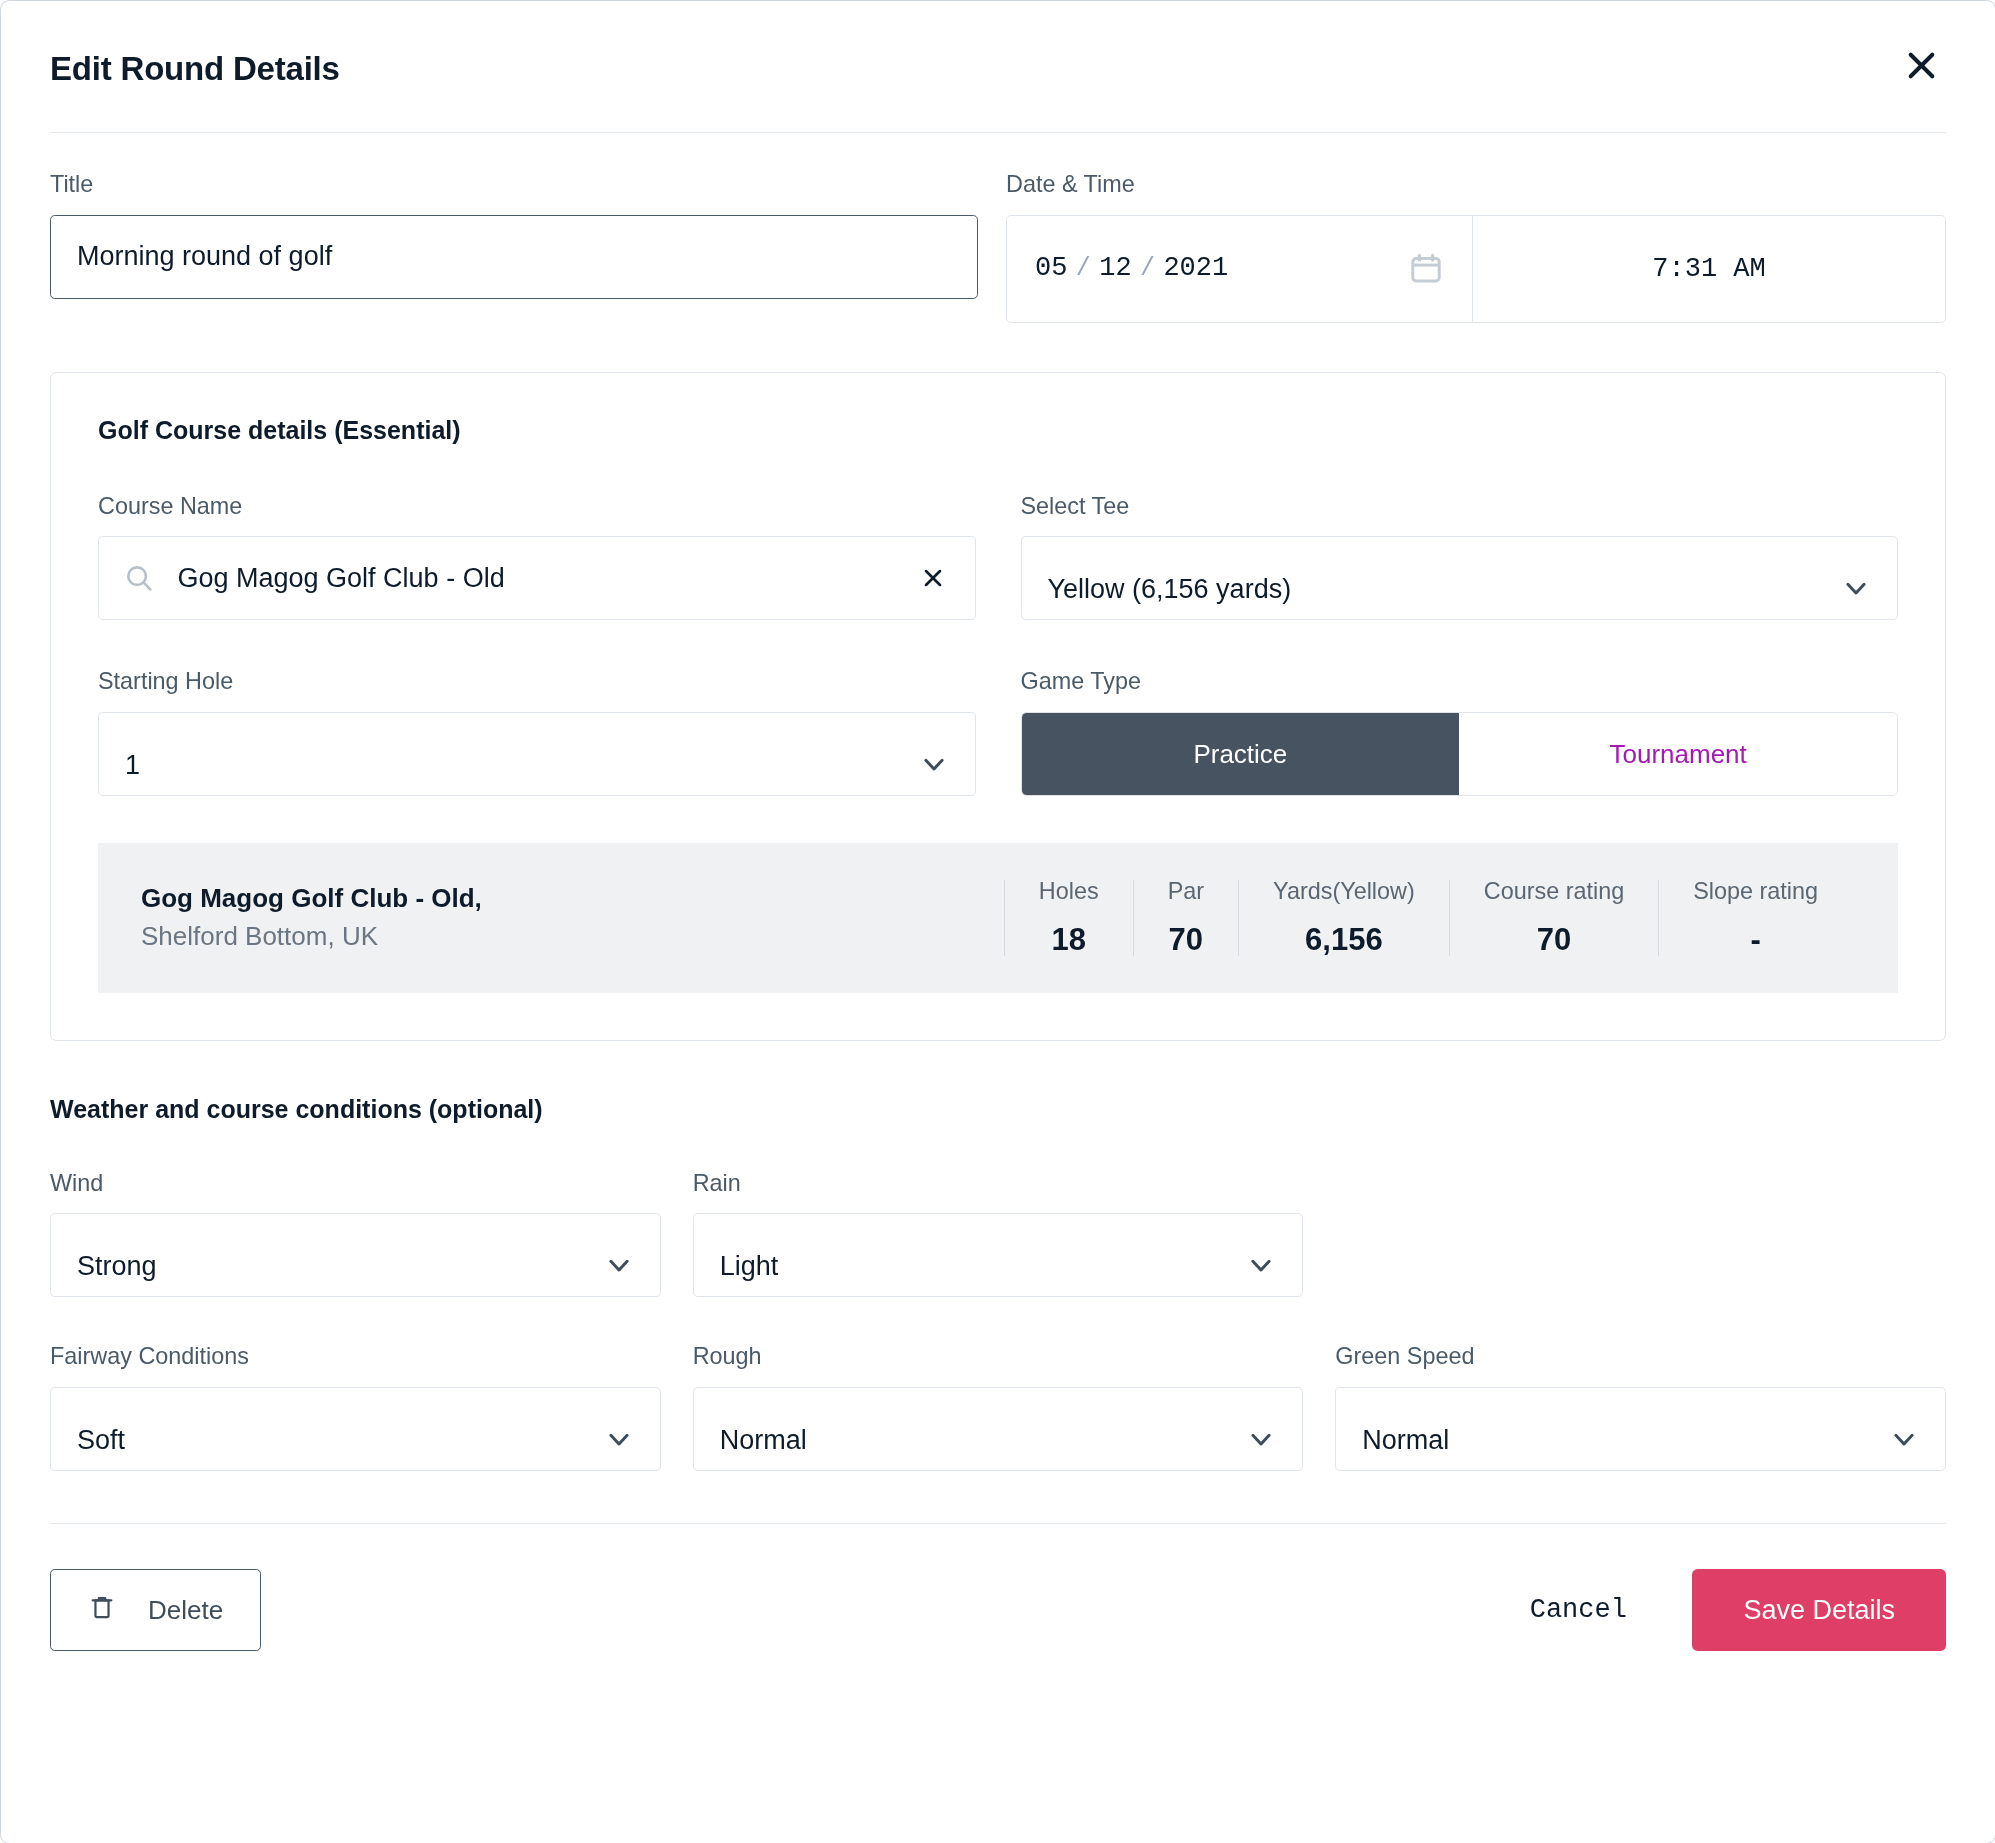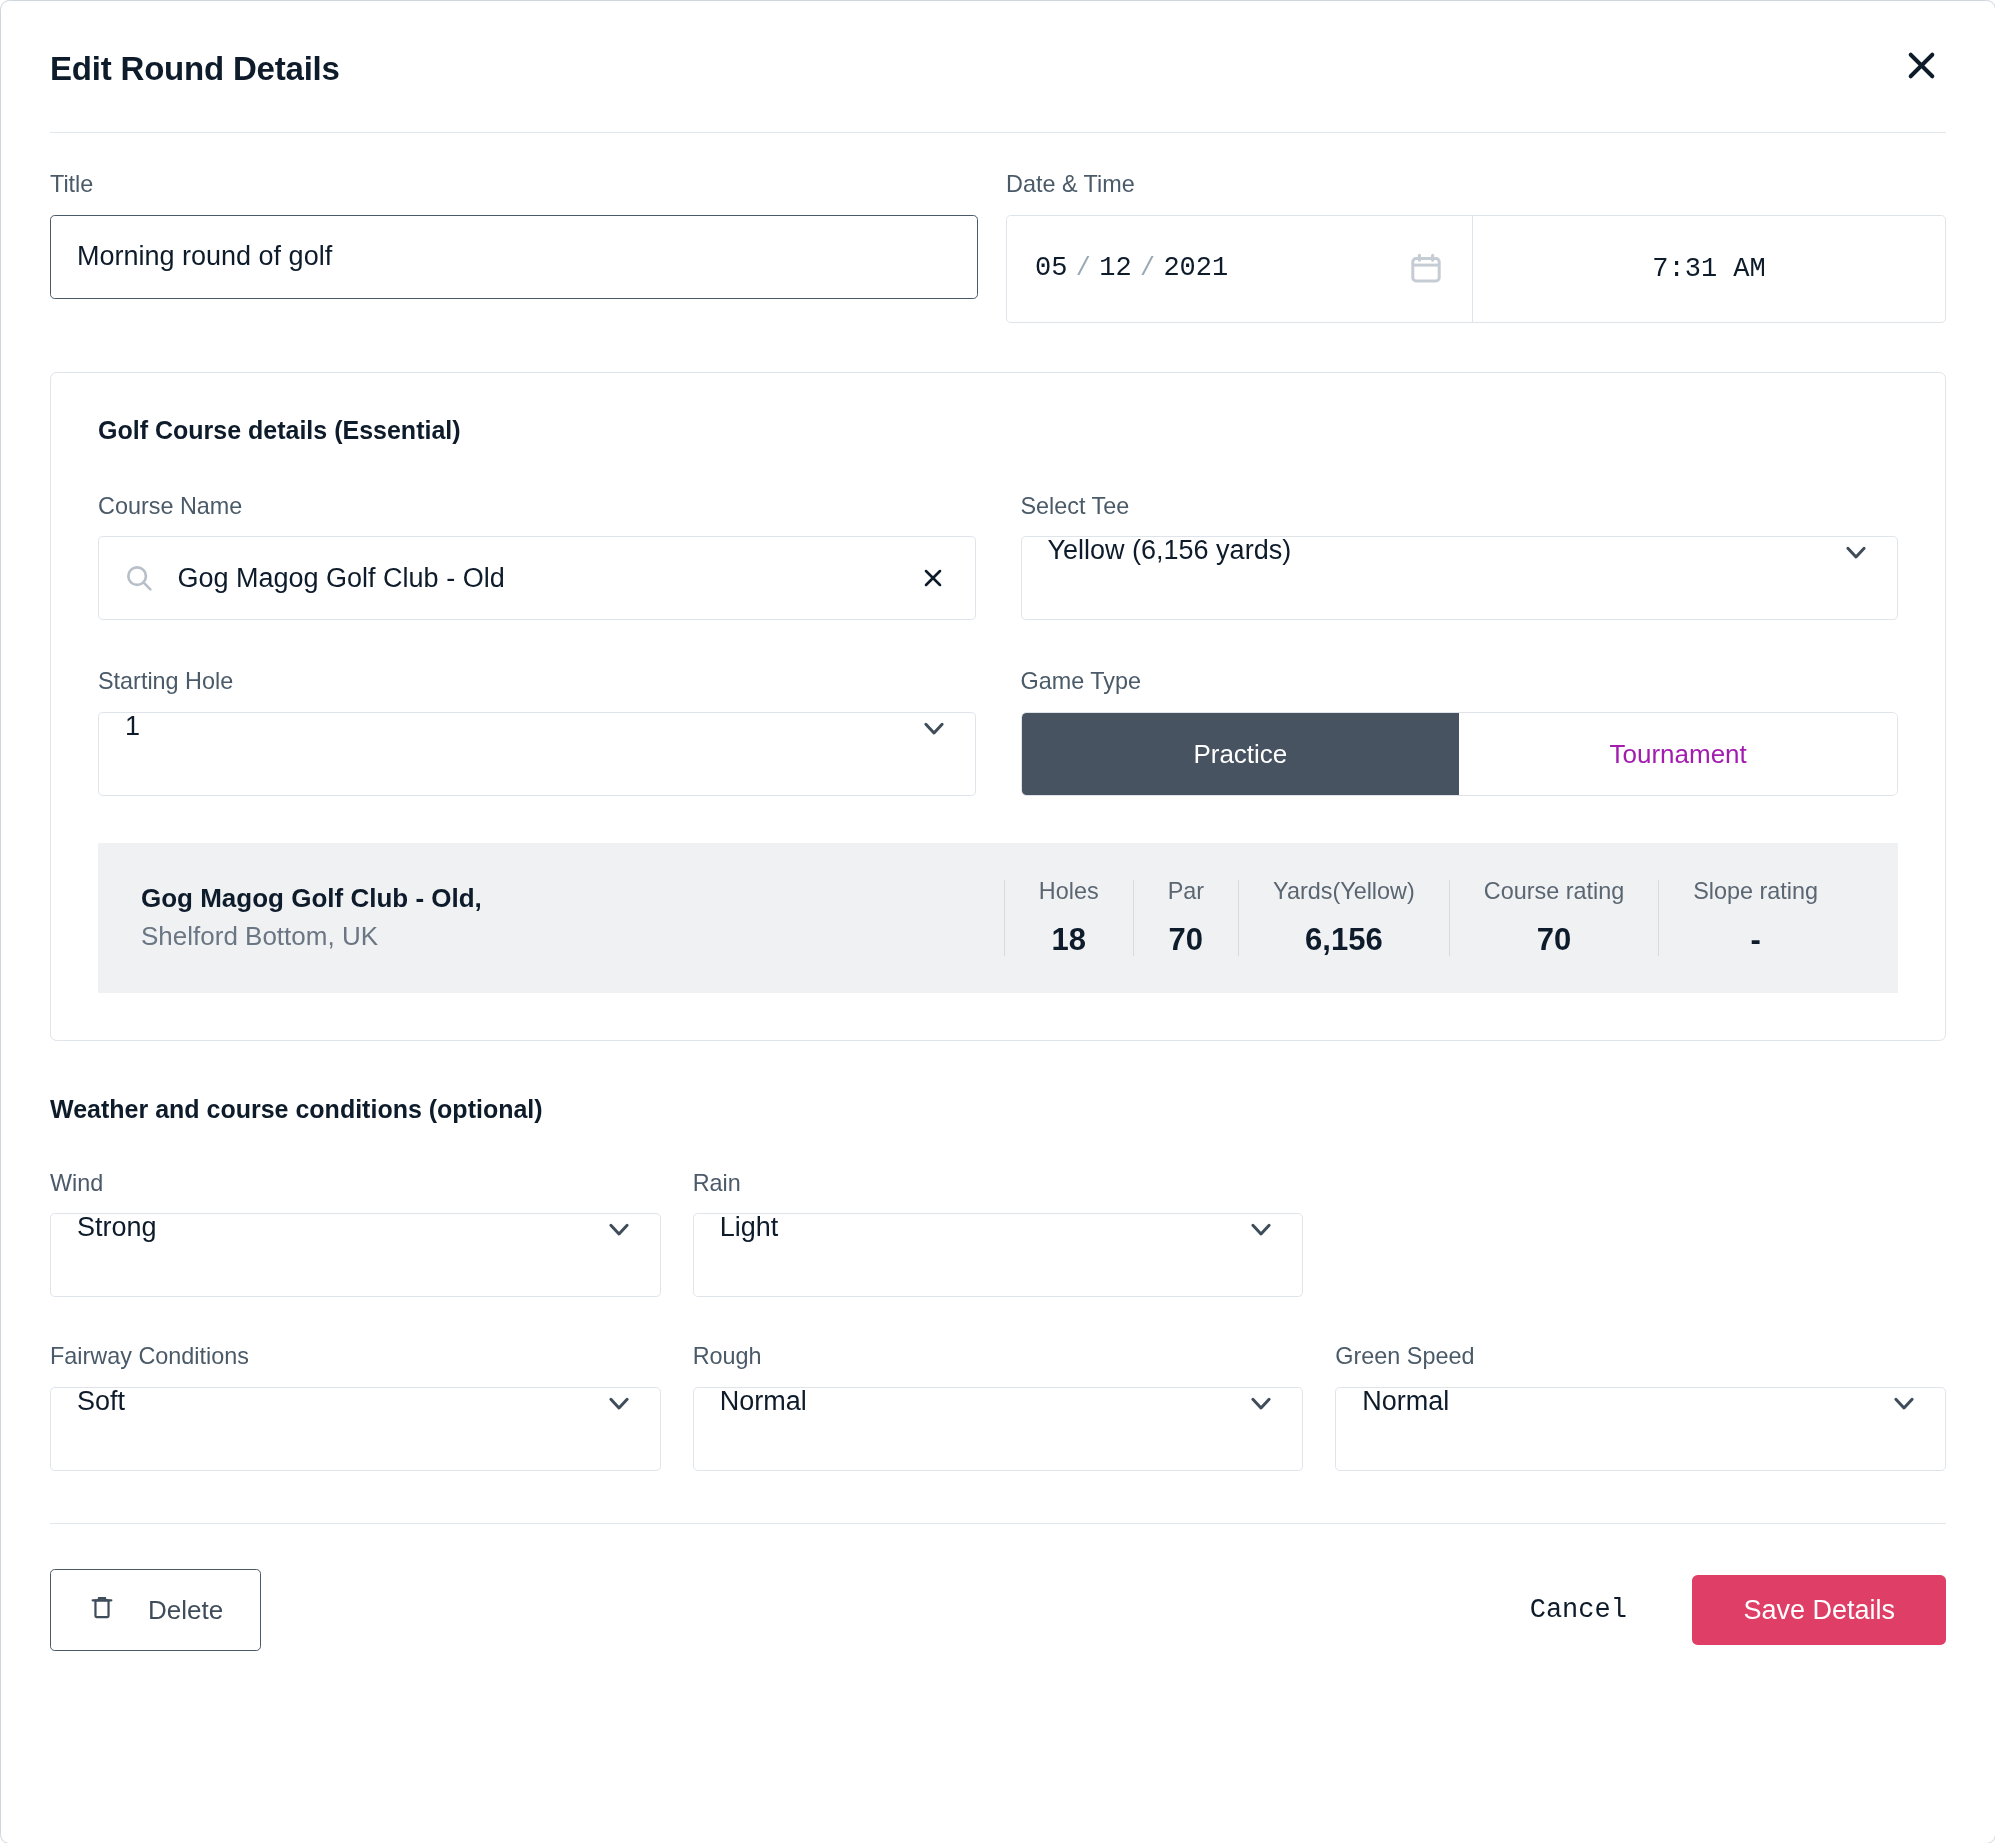--- a/index.html
+++ b/index.html
@@ -75,22 +75,22 @@
     outline: none;
   }
 
   .select-box {
     position: relative;
     border: 1.9px solid #dfe4ea;
     border-radius: 4.7px;
     background: #fff;
     height: 84px;
     display: flex;
-    align-items: flex-start;
-    padding: 0 26px;
+    align-items: flex-end;
+    padding: 16px 26px;
     cursor: pointer;
   }
   .select-value {
     font-size: 27px;
     color: #0d1b2a;
     flex: 1;
     line-height: 1;
   }
   .chev {
     flex: 0 0 auto;
@@ -317,21 +317,21 @@
     color: #0d1b2a;
     font-family: Liberation Mono, monospace;
     cursor: pointer;
     padding: 19px 22.5px;
   }
   .btn-save {
     background: #df3f67;
     color: #ffffff;
     border: none;
     border-radius: 5.6px;
-    height: 70px;
+    height: 82px;
     padding: 0 51px;
     font-size: 27px;
     font-family: "Liberation Sans", sans-serif;
     cursor: pointer;
   }
 </style>
 </head>
 <body>
 
 <div class="modal">

